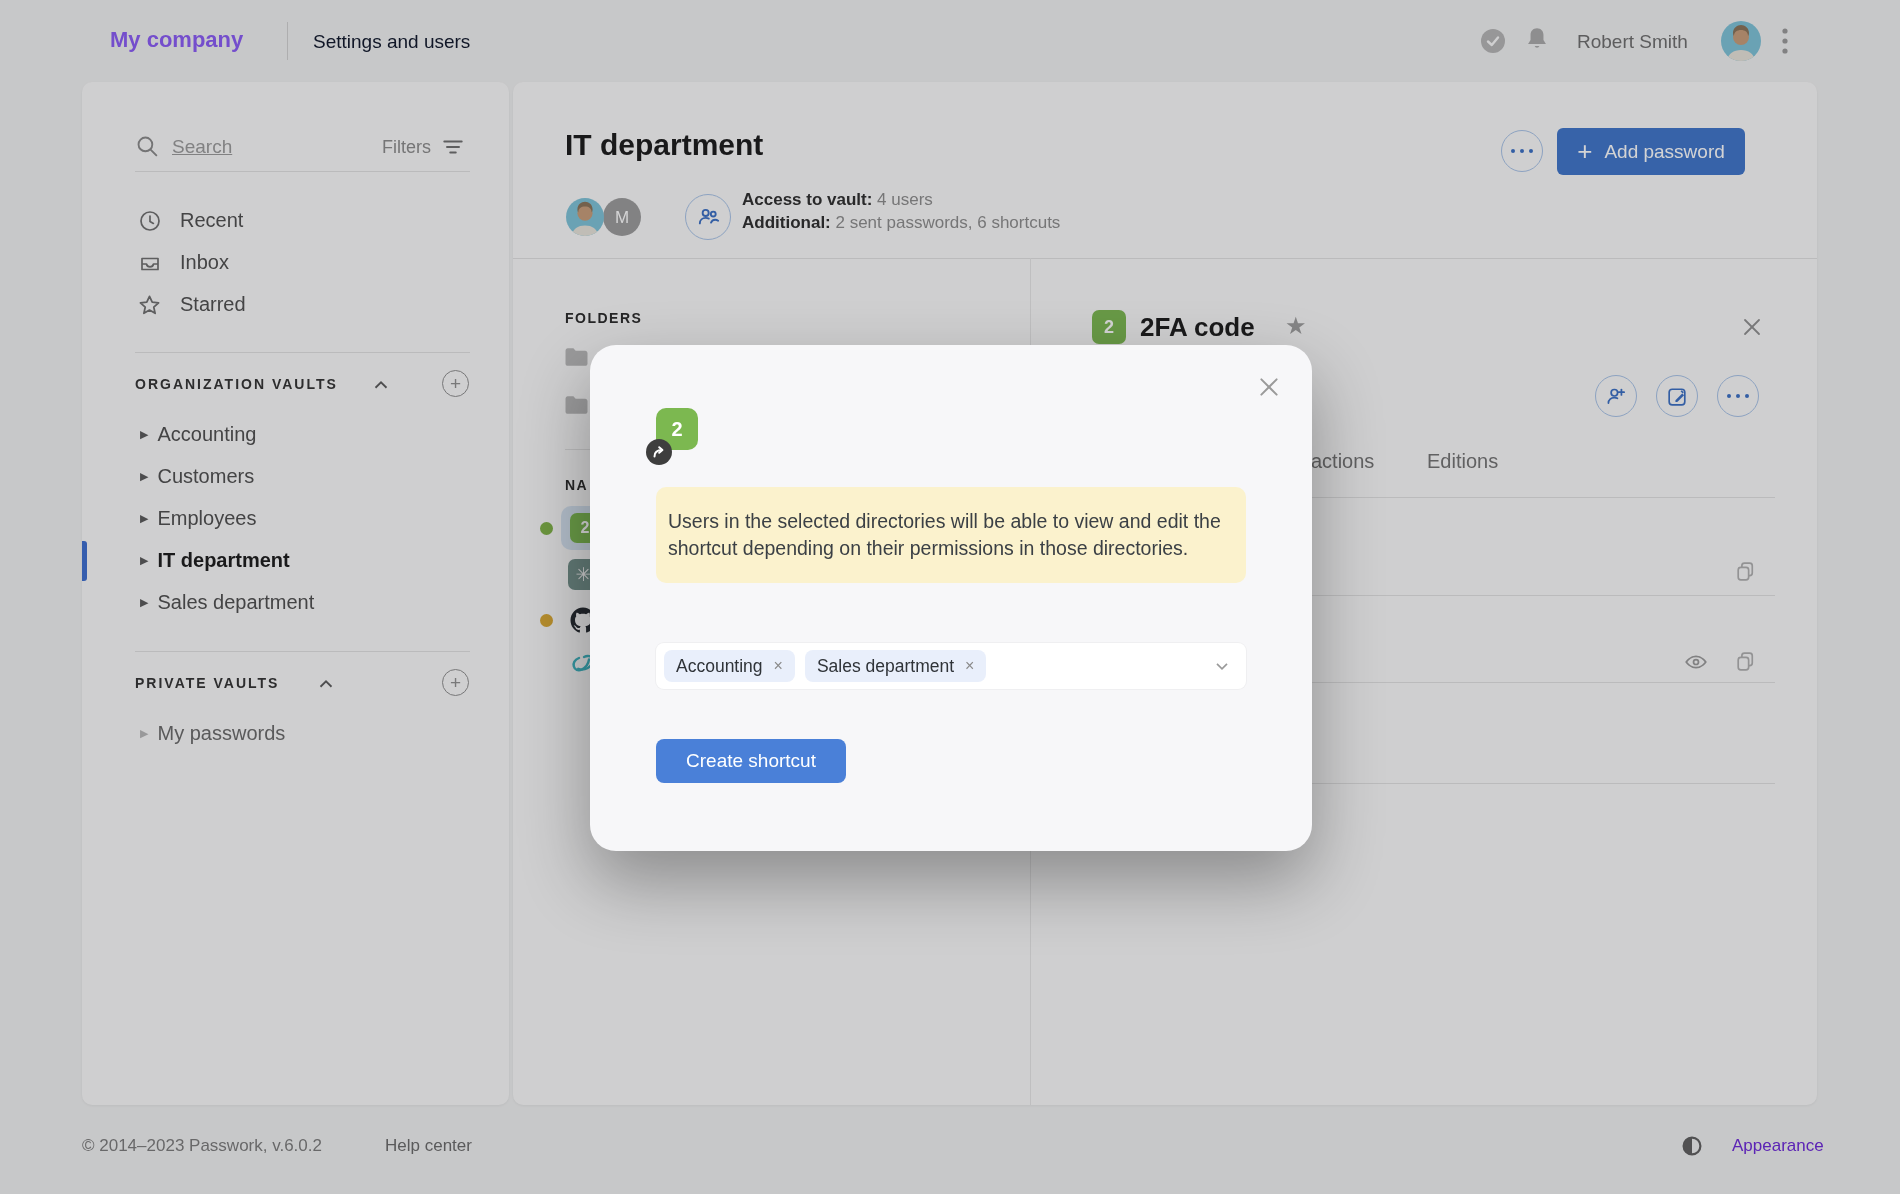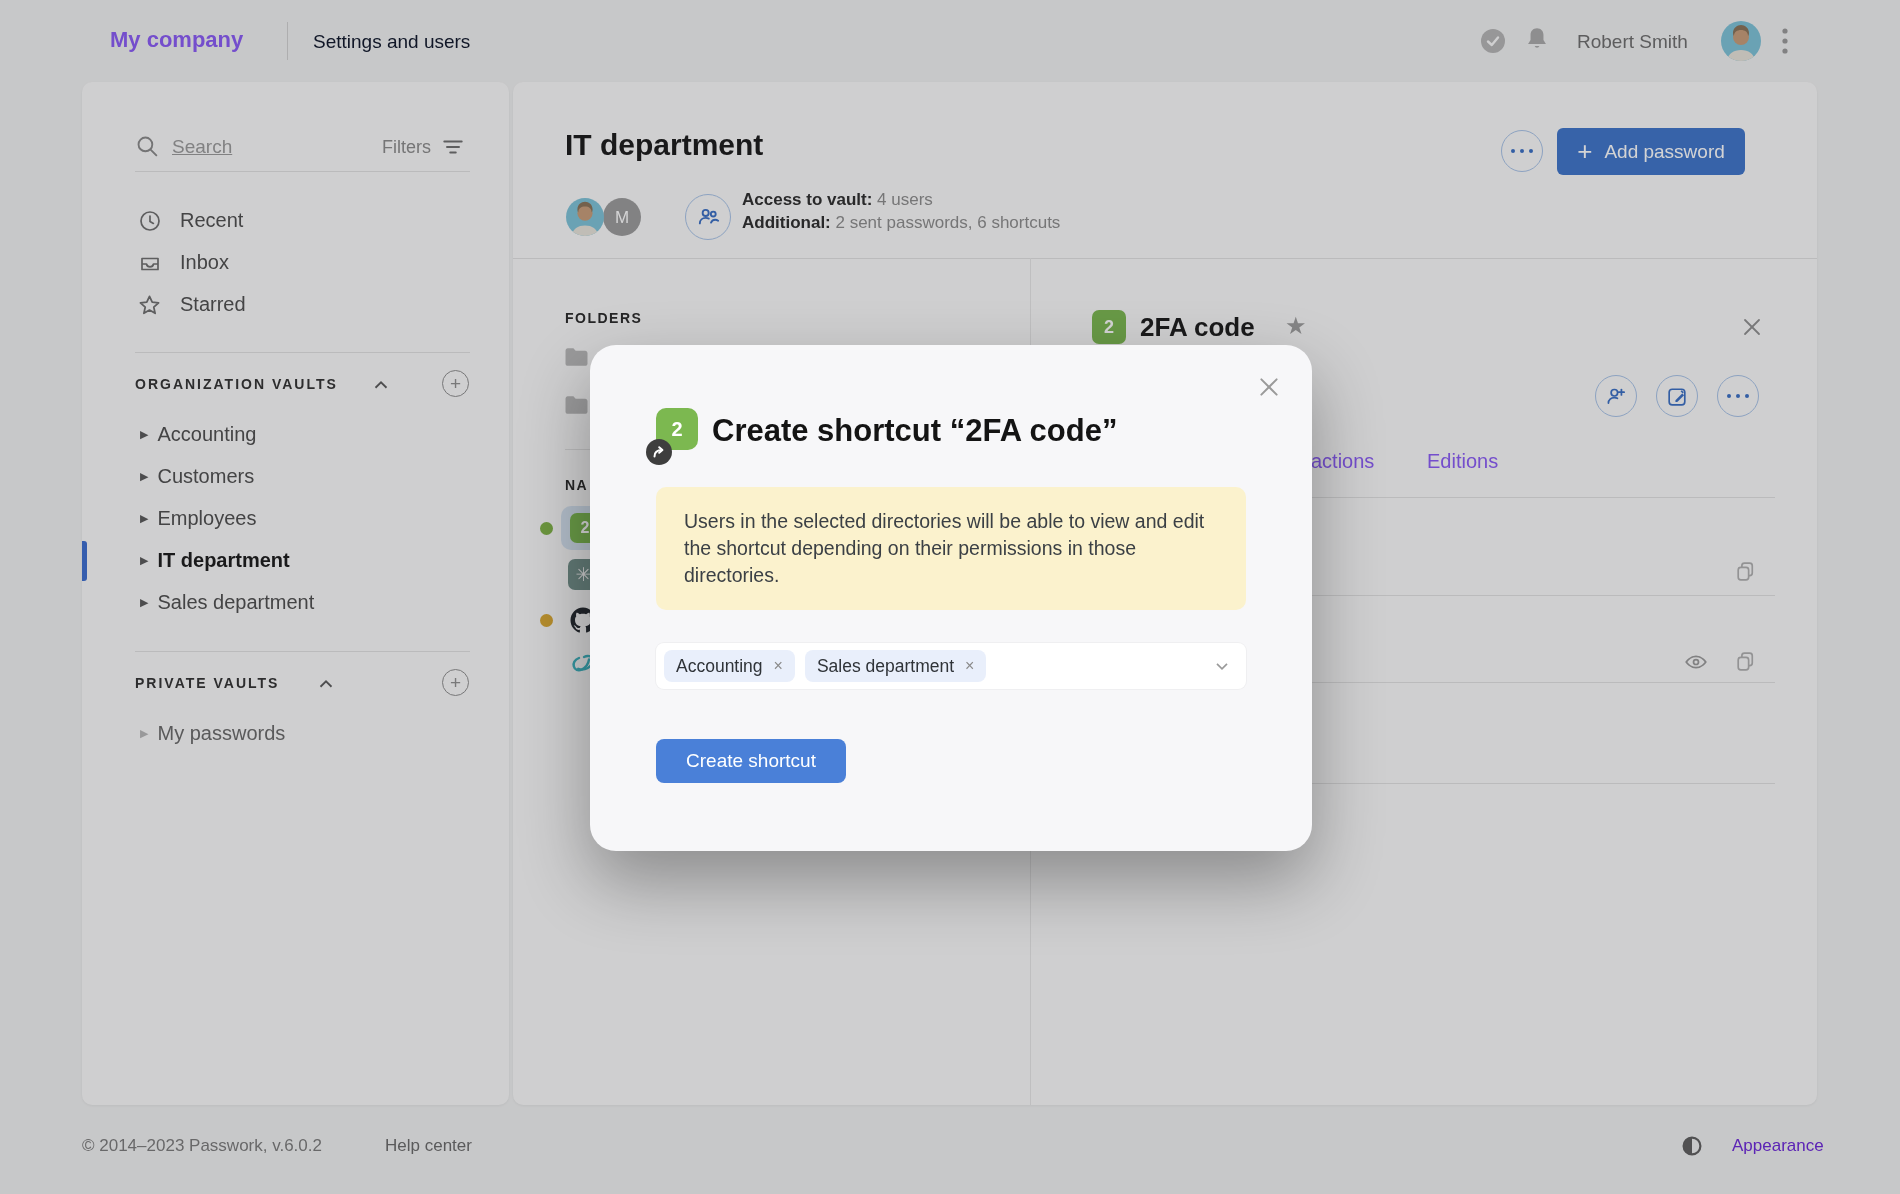--- a/index.html
+++ b/index.html
@@ -34,27 +34,27 @@
   .btn-primary{position:absolute;background:#3f76cb;color:#fff;border:none;border-radius:6px;font-size:19px;display:flex;align-items:center;justify-content:center;gap:12px;cursor:pointer;}
   .btn-primary .plus{font-size:26px;font-weight:300;line-height:0;margin-top:-2px;}
   
   .collbl{font-size:14px;font-weight:bold;letter-spacing:1.5px;color:#2b2b2b;}
   .badge2{background:#7cb850;color:#fff;font-weight:bold;border-radius:7px;display:flex;align-items:center;justify-content:center;}
   .dot{border-radius:50%;position:absolute;}
   .selpill{position:absolute;background:#d7e4f2;border-radius:10px;}
   
   .itemtitle{font-size:26px;font-weight:bold;color:#1c1c1c;}
   .star{color:#9e9e9e;font-size:24px;}
-  .tab{font-size:20px;color:#8b5cf6;cursor:pointer;}
+  .tab{font-size:20px;color:#737373;cursor:pointer;}
   
   .foot{font-size:17px;color:#7c7c7c;}
   
   .modal{position:absolute;left:590px;top:345px;width:722px;height:506px;background:#f7f7f9;border-radius:26px;box-shadow:0 30px 70px rgba(0,0,0,.33);z-index:100;}
   .modal-title{font-size:31px;font-weight:bold;color:#141414;}
-  .note{position:absolute;left:66px;top:142px;width:590px;background:#fbf2cd;border-radius:10px;padding:21px 28px;font-size:19.5px;line-height:27px;color:#3b4045;}
+  .note{position:absolute;left:66px;top:142px;width:590px;background:#fbf2cd;border-radius:10px;padding:21px 12px;font-size:19.5px;line-height:27px;color:#3b4045;}
   .select{position:absolute;left:66px;top:298px;width:590px;height:46px;background:#fff;border-radius:8px;display:flex;align-items:center;padding:0 14px 0 8px;box-shadow:0 0 0 1px #efeff1;}
   .tagpill{display:inline-flex;align-items:center;background:#e9effb;border-radius:8px;height:32px;padding:0 12px;margin-right:10px;font-size:17.5px;color:#2f3338;gap:11px;}
   .tagx{color:#8a8a8a;font-size:16px;cursor:pointer;}
   .btn-submit{position:absolute;left:66px;top:394px;width:190px;height:44px;background:#4a80d8;border:none;border-radius:8px;color:#fff;font-size:19px;cursor:pointer;}
   .xbtn{cursor:pointer;}
   svg{display:block;}
 </style>
 </head>
 <body>
 
@@ -367,21 +367,20 @@
     </div>
 
     <div class="abs badge2" style="left:66px;top:63px;width:42px;height:42px;font-size:20px;border-radius:10px;">2</div>
     <div class="abs" style="left:55px;top:93px;">
       <svg width="28" height="28" viewBox="0 0 28 28">
           <circle cx="14" cy="14" r="13" fill="#3e3e3e"></circle>
           <path d="M9.5 18.5c0-4.5 3-6.5 7.5-6.5" fill="none" stroke="#fff" stroke-width="2" stroke-linecap="round"></path>
           <path d="M14.2 9.2l3.2 2.8-3.2 2.8" fill="none" stroke="#fff" stroke-width="2" stroke-linecap="round" stroke-linejoin="round"></path>
         </svg>
     </div>
-    <div class="abs modal-title" style="left:122px;top:68px;">Create shortcut “2FA code”</div>
 
     <div class="note">Users in the selected directories will be able to view and edit the shortcut depending on their permissions in those directories.</div>
 
     <div class="select">
       <span class="tagpill">
         <span>Accounting</span>
         <span class="tagx">×</span>
       </span>
       <span class="tagpill">
         <span>Sales department</span>

